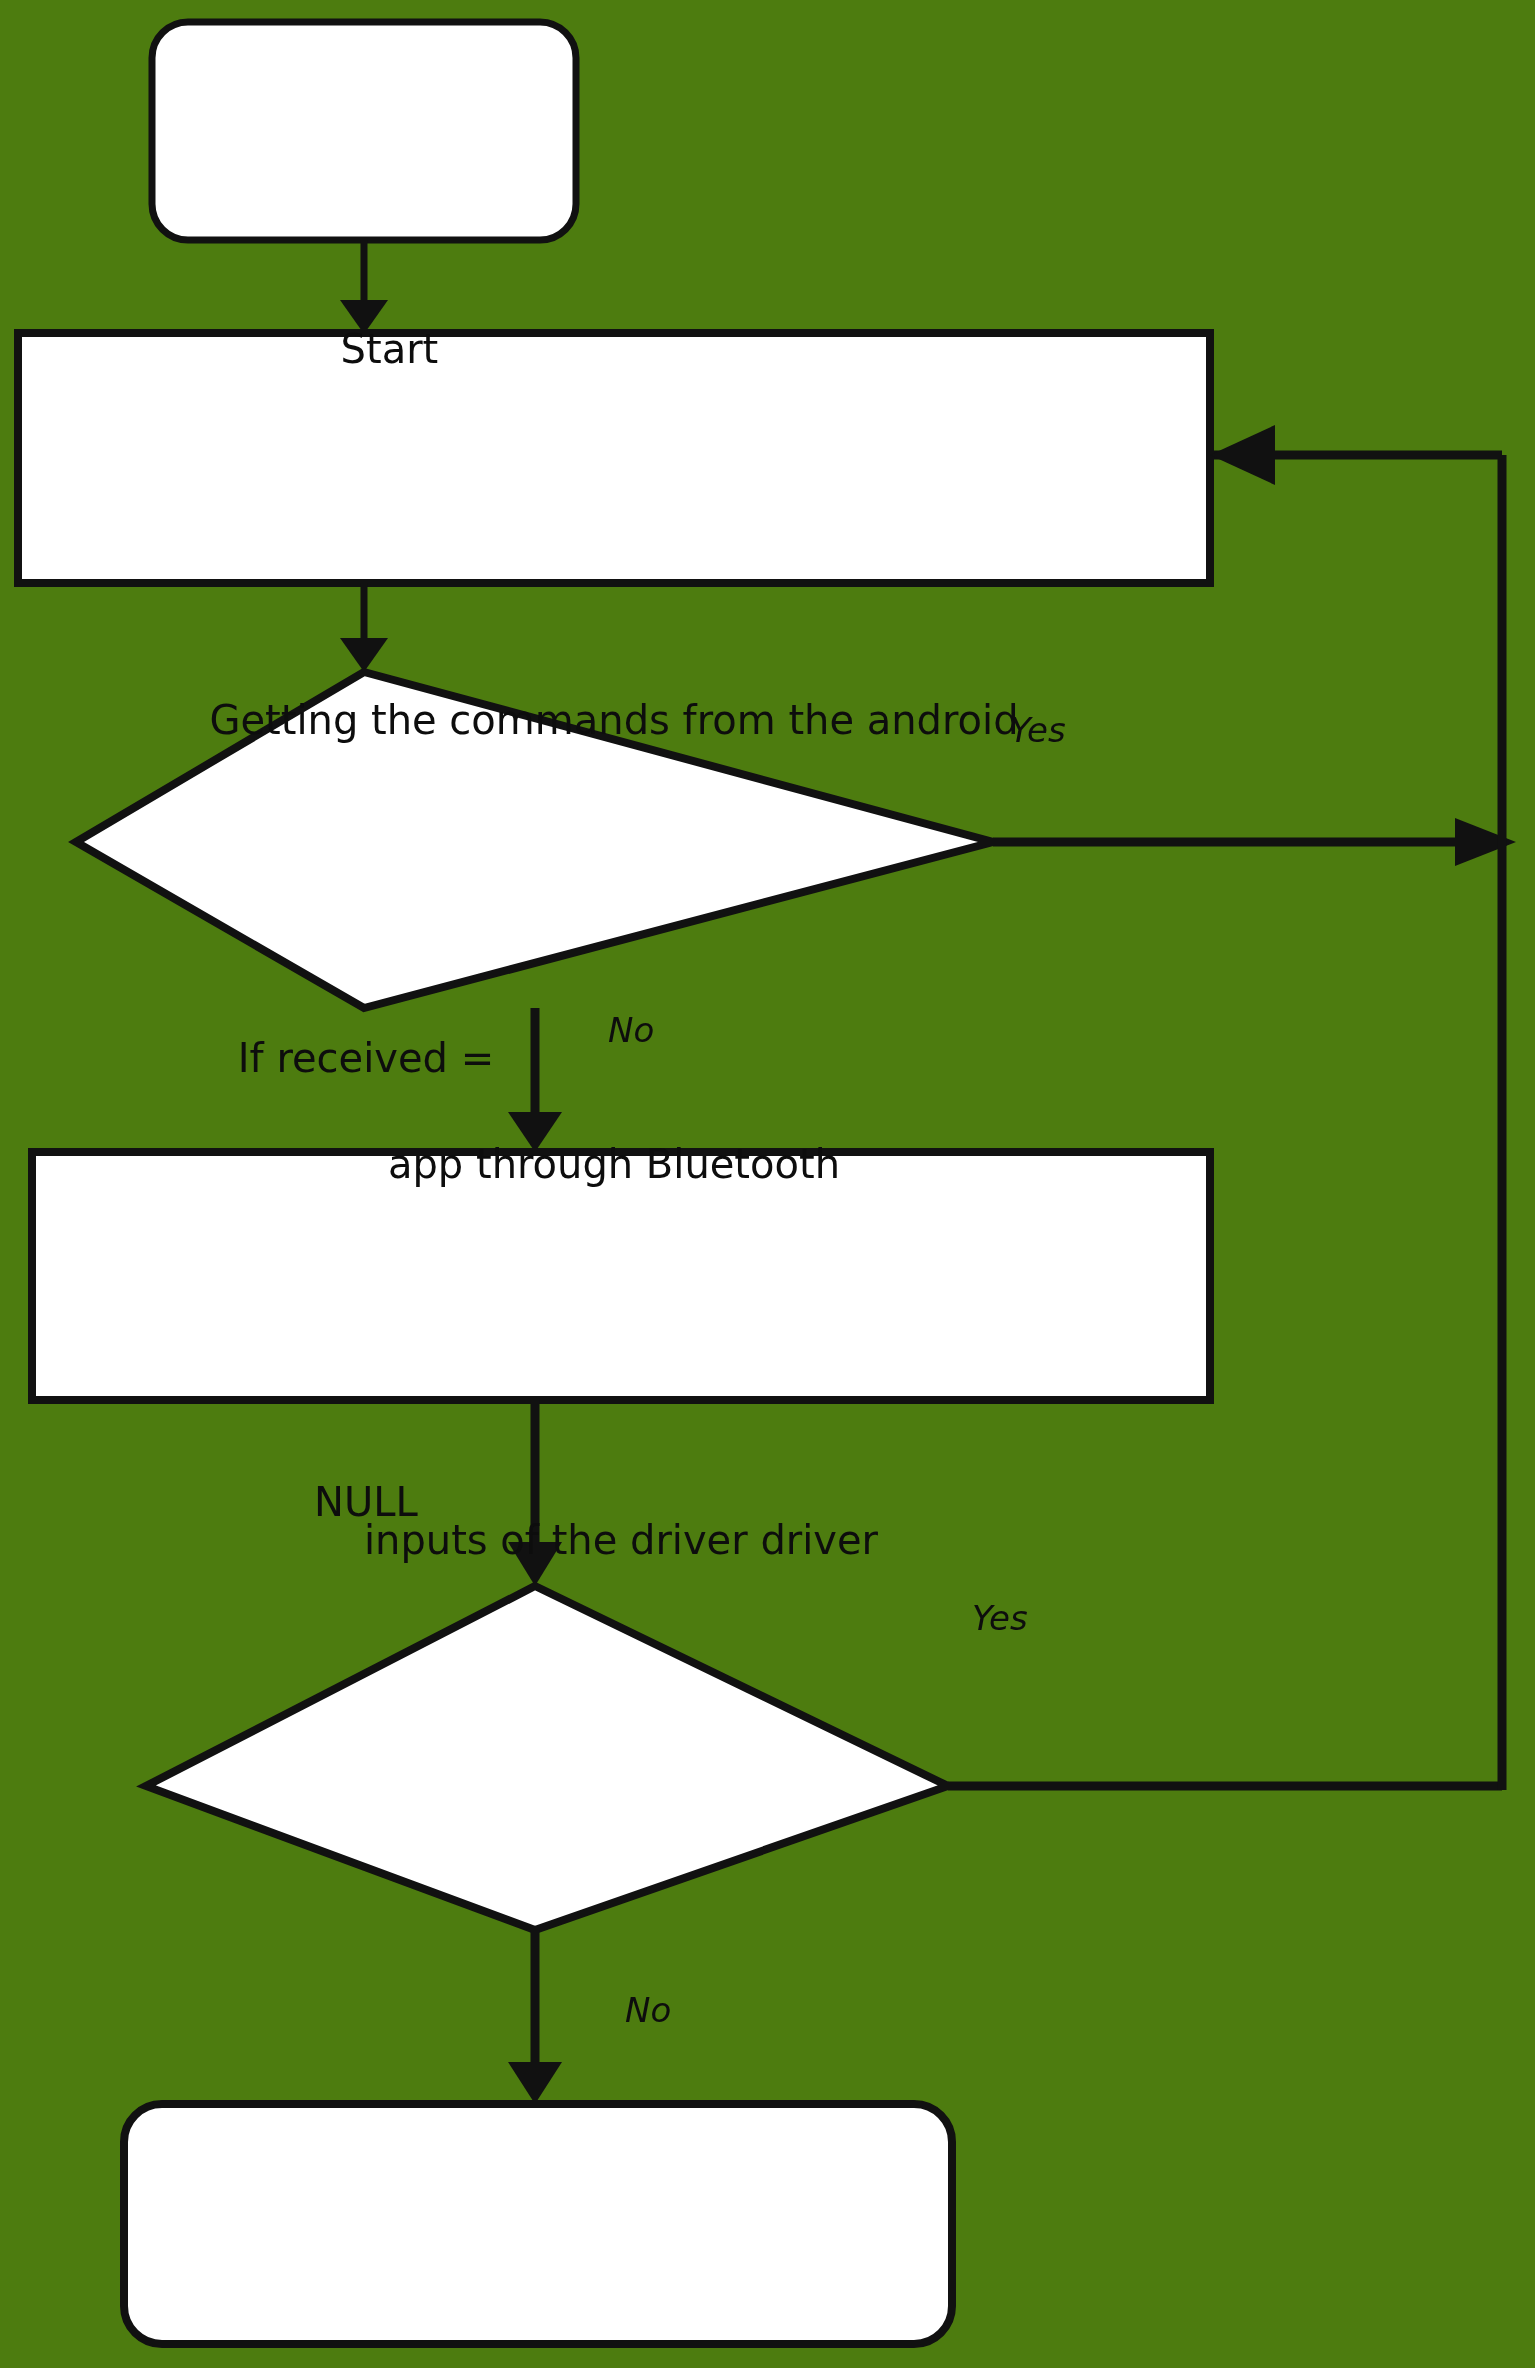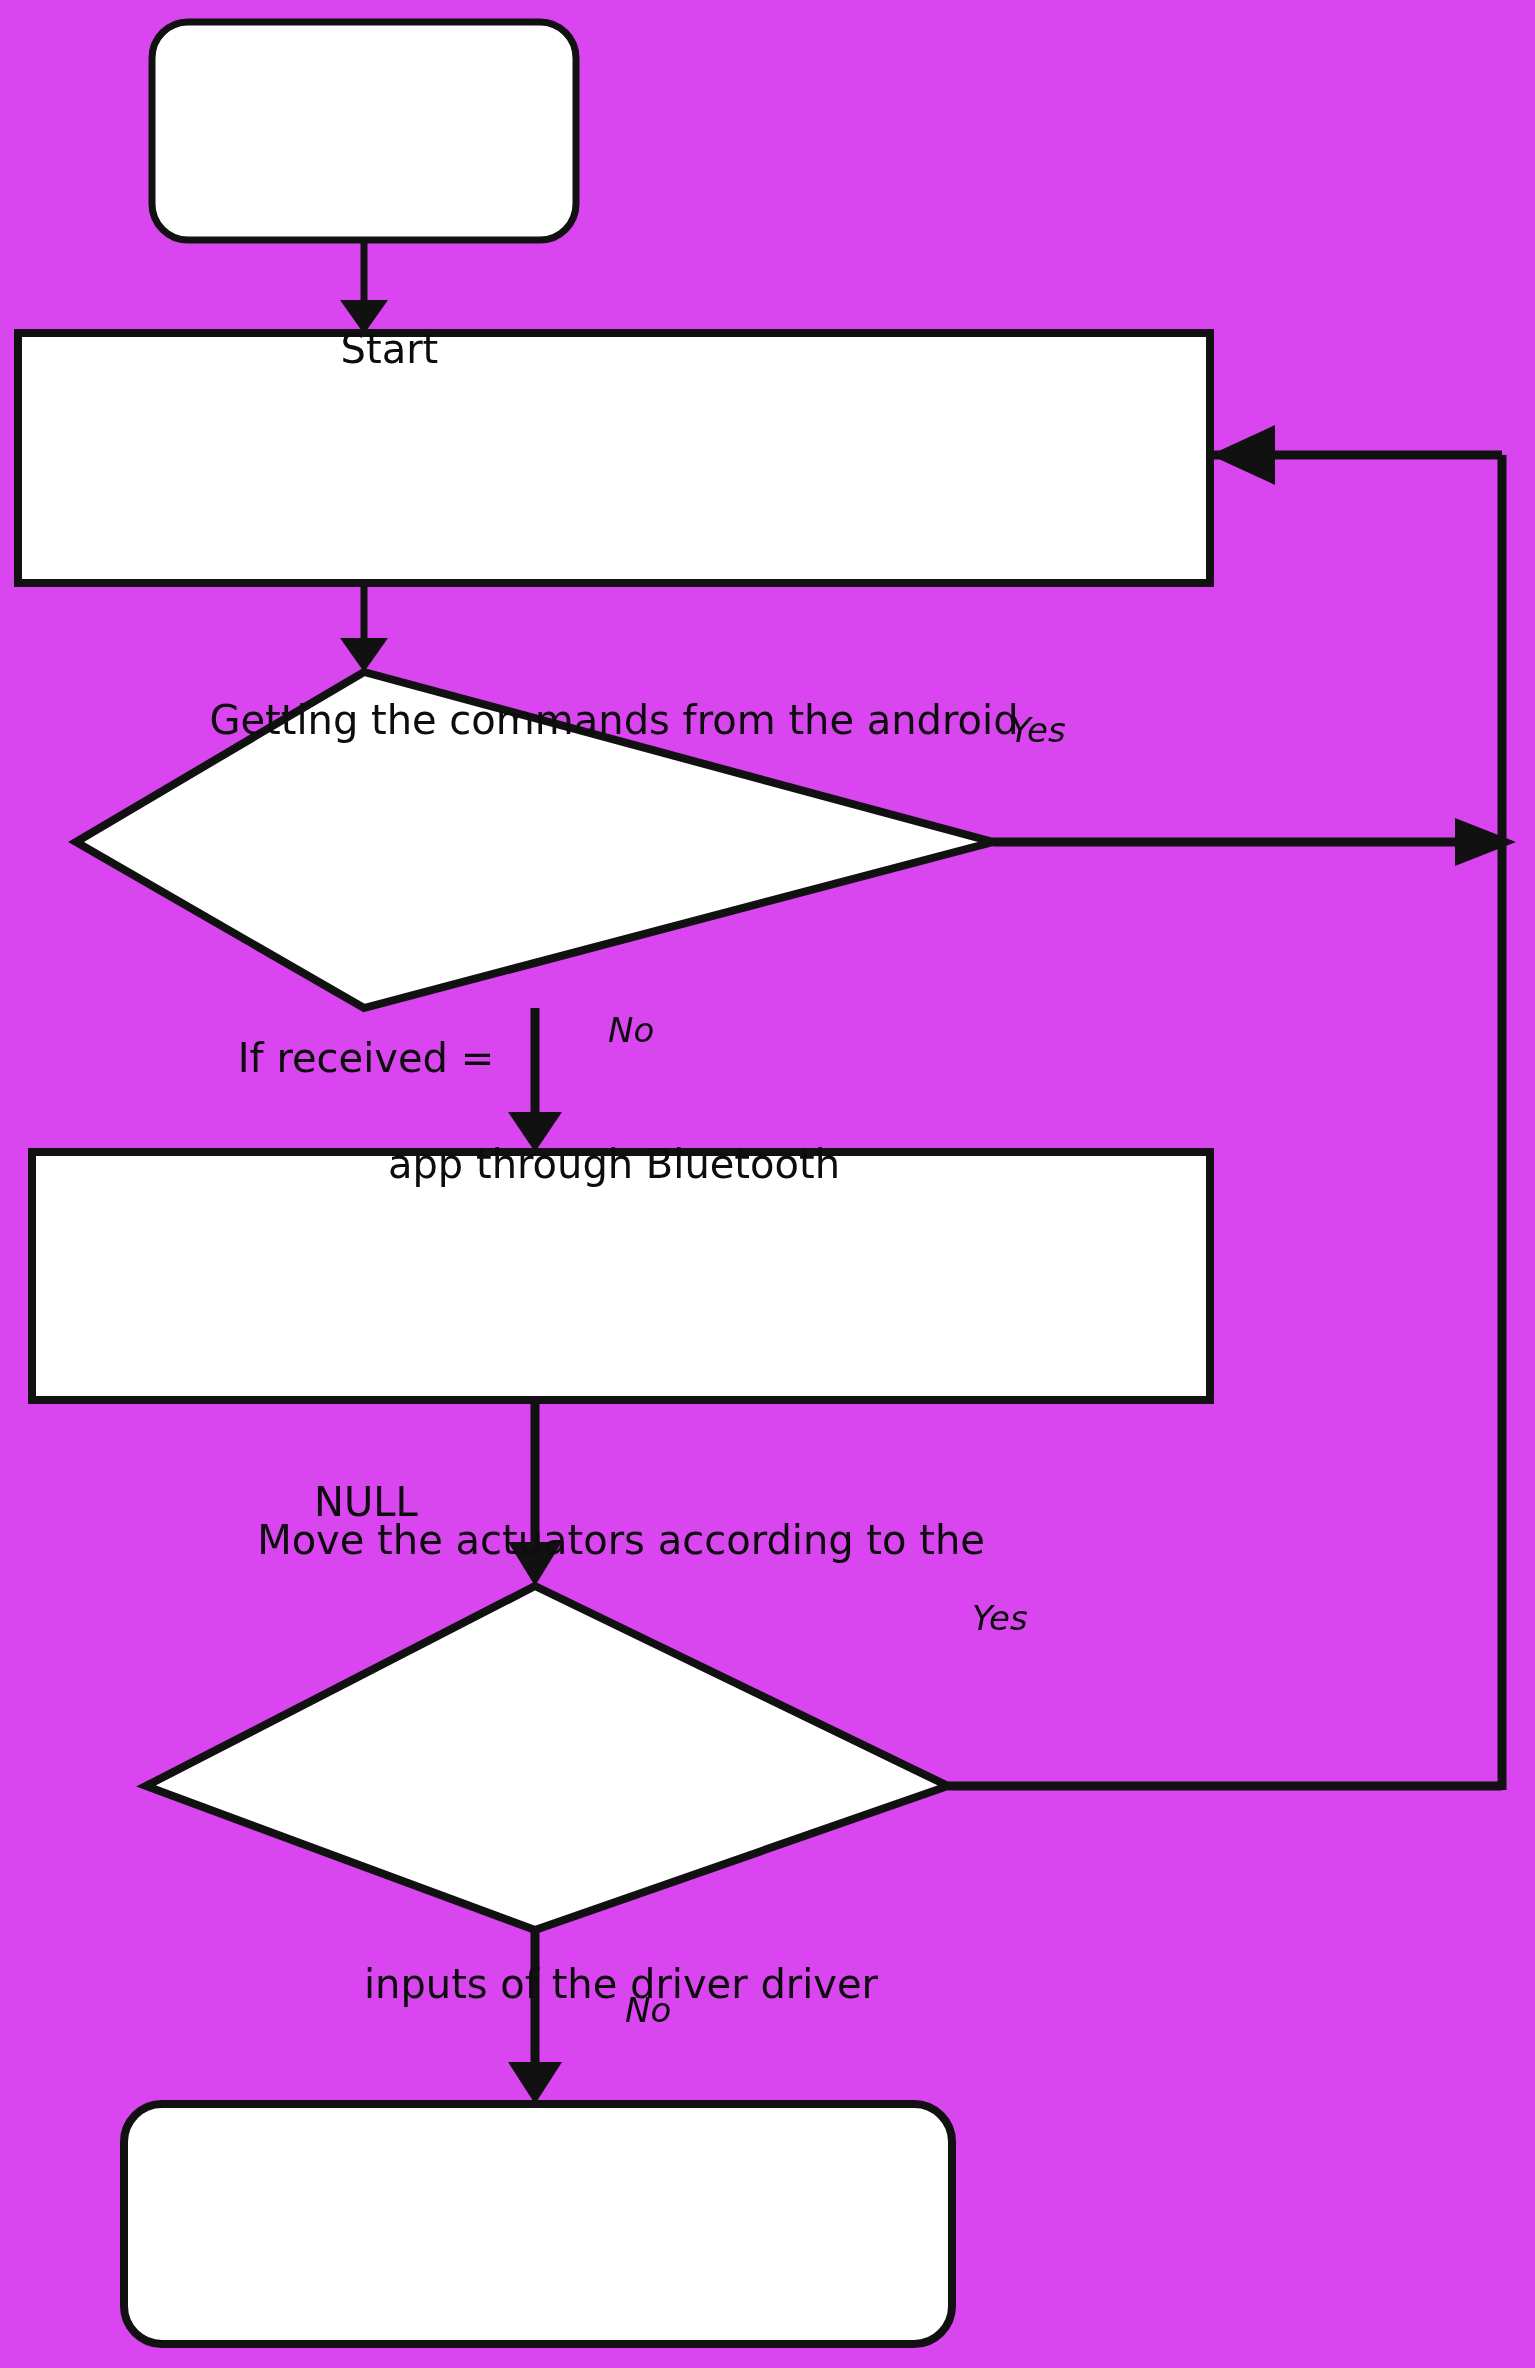--- a/index.html
+++ b/index.html
@@ -4,21 +4,21 @@
 <style>
   html, body {
     margin: 0;
     padding: 0;
     background: #ffffff;
   }
   #canvas {
     position: relative;
     width: 1535px;
     height: 2368px;
-    background: #d946ef;
+    background: #4d7c0f;
     font-family: "DejaVu Sans", "Liberation Sans", sans-serif;
     overflow: hidden;
   }
   #flow-svg {
     position: absolute;
     left: 0;
     top: 0;
     width: 1535px;
     height: 2368px;
   }
@@ -101,21 +101,20 @@
     <div>Getting the commands from the android</div>
     <div>app through Bluetooth</div>
   </div>
 
   <div class="node-label two-line" style="left:116px; top:688px; width:500px; height:300px;">
     <div>If received =</div>
     <div>NULL</div>
   </div>
 
   <div class="node-label two-line" style="left:32px; top:1170px; width:1178px; height:230px;">
-    <div>Move the actuators according to the</div>
     <div>inputs of the driver driver</div>
   </div>
 
 
   <div class="node-label" style="left:124px; top:2104px; width:828px; height:240px; line-height:240px;">
     
   </div>
 
   <div class="edge-label" style="left:1010px; top:710px;">Yes</div>
 

